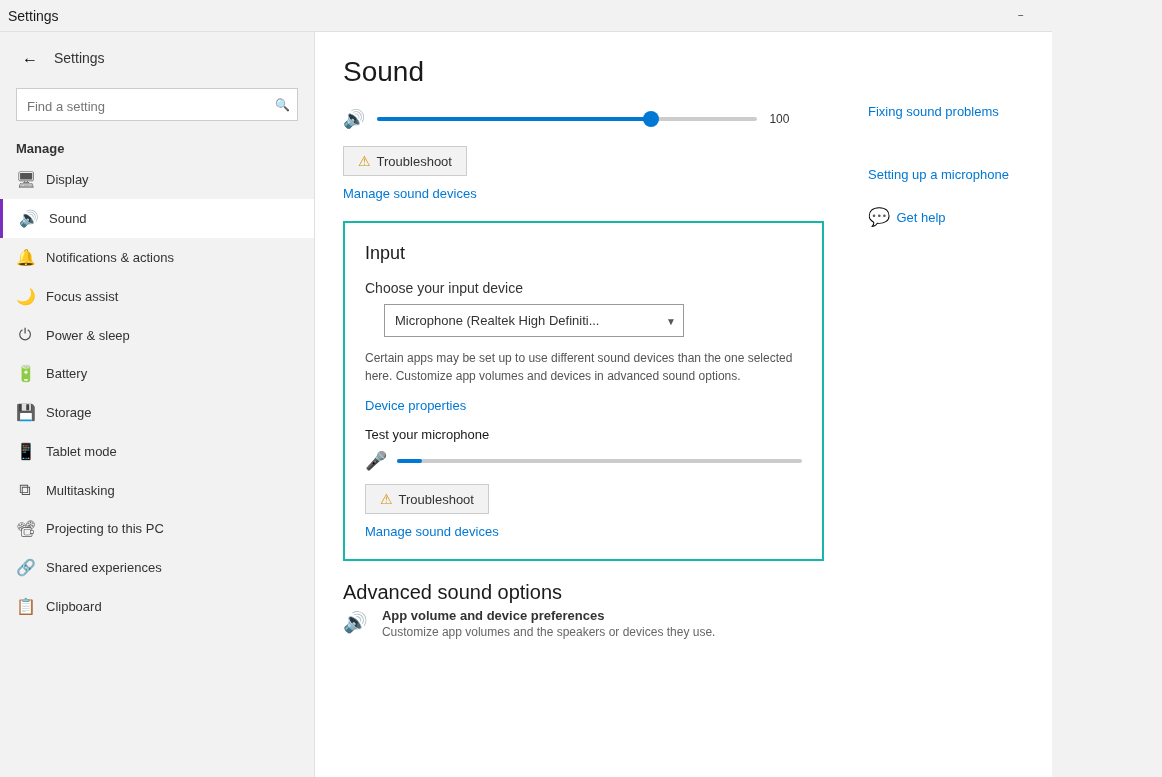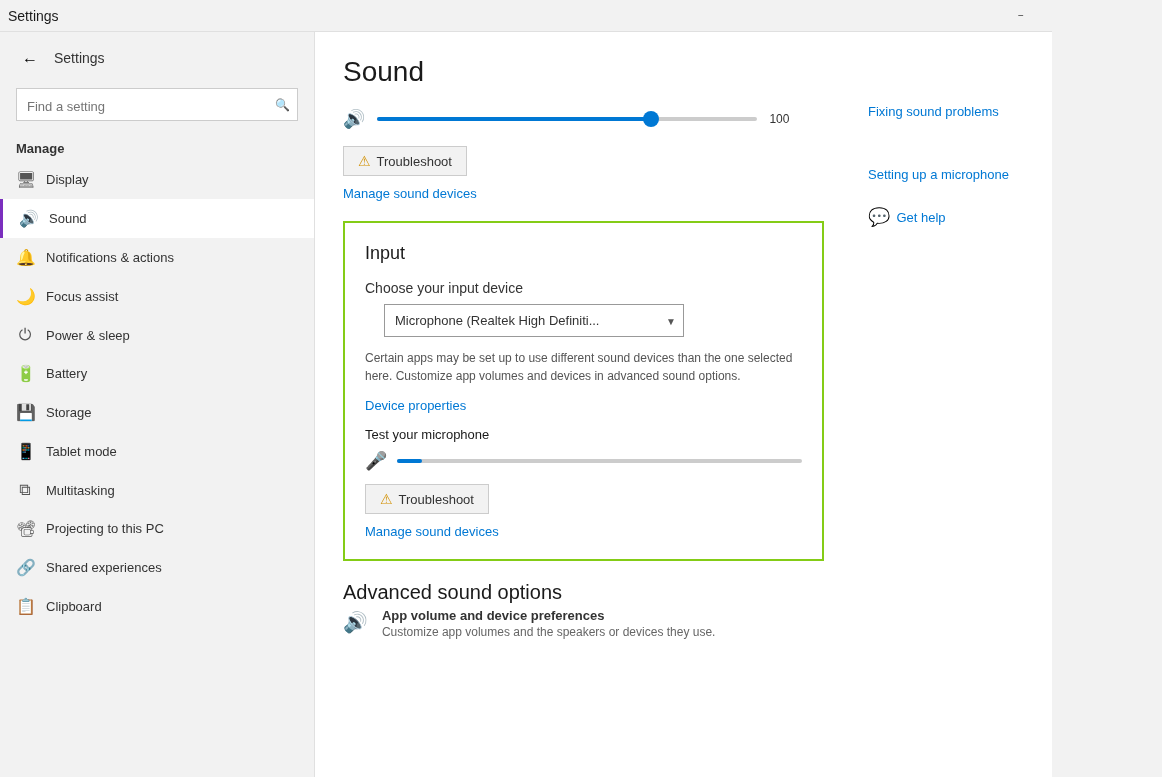--- a/index.html
+++ b/index.html
@@ -52,21 +52,21 @@
     
     .btn-troubleshoot { display: inline-flex; align-items: center; gap: 6px; padding: 6px 14px; background: #f2f2f2; border: 1px solid #ccc; cursor: pointer; font-size: 13px; color: #333; }
     .btn-troubleshoot .warn-icon { color: #d29000; font-size: 14px; }
 
     
     .link { color: #0078d4; text-decoration: none; font-size: 13px; cursor: pointer; }
 
     .manage-link { margin-top: 10px; display: block; }
 
     
-    .input-box { border: 2px solid #84cc16; padding: 20px; margin-top: 20px; margin-bottom: 20px; background: #fff; max-width: 610px; }
+    .input-box { border: 2px solid #14b8a6; padding: 20px; margin-top: 20px; margin-bottom: 20px; background: #fff; max-width: 610px; }
     .input-box-title { font-size: 18px; font-weight: 400; margin-bottom: 16px; }
     .choose-label { font-size: 14px; color: #333; margin-bottom: 8px; }
     .select-wrapper { position: relative; display: inline-block; margin-bottom: 12px; padding-left: 19px; }
     .device-select { padding: 8px 32px 8px 10px; border: 1px solid #999; background: #fff; font-size: 13px; min-width: 300px; appearance: none; cursor: pointer; color: #333; outline: none; }
     .select-arrow { position: absolute; right: 8px; top: 50%; transform: translateY(-50%); pointer-events: none; font-size: 10px; color: #555; }
     .info-text { font-size: 12px; color: #555; line-height: 1.5; margin-bottom: 12px; max-width: 460px; }
     .test-label { font-size: 13px; margin-bottom: 8px; }
     .mic-test-row { display: flex; align-items: center; gap: 10px; margin-bottom: 12px; }
     .mic-icon { font-size: 18px; color: #555; }
     .mic-bar-track { flex: 1; height: 4px; background: #ccc; border-radius: 2px; max-width: 420px; }

